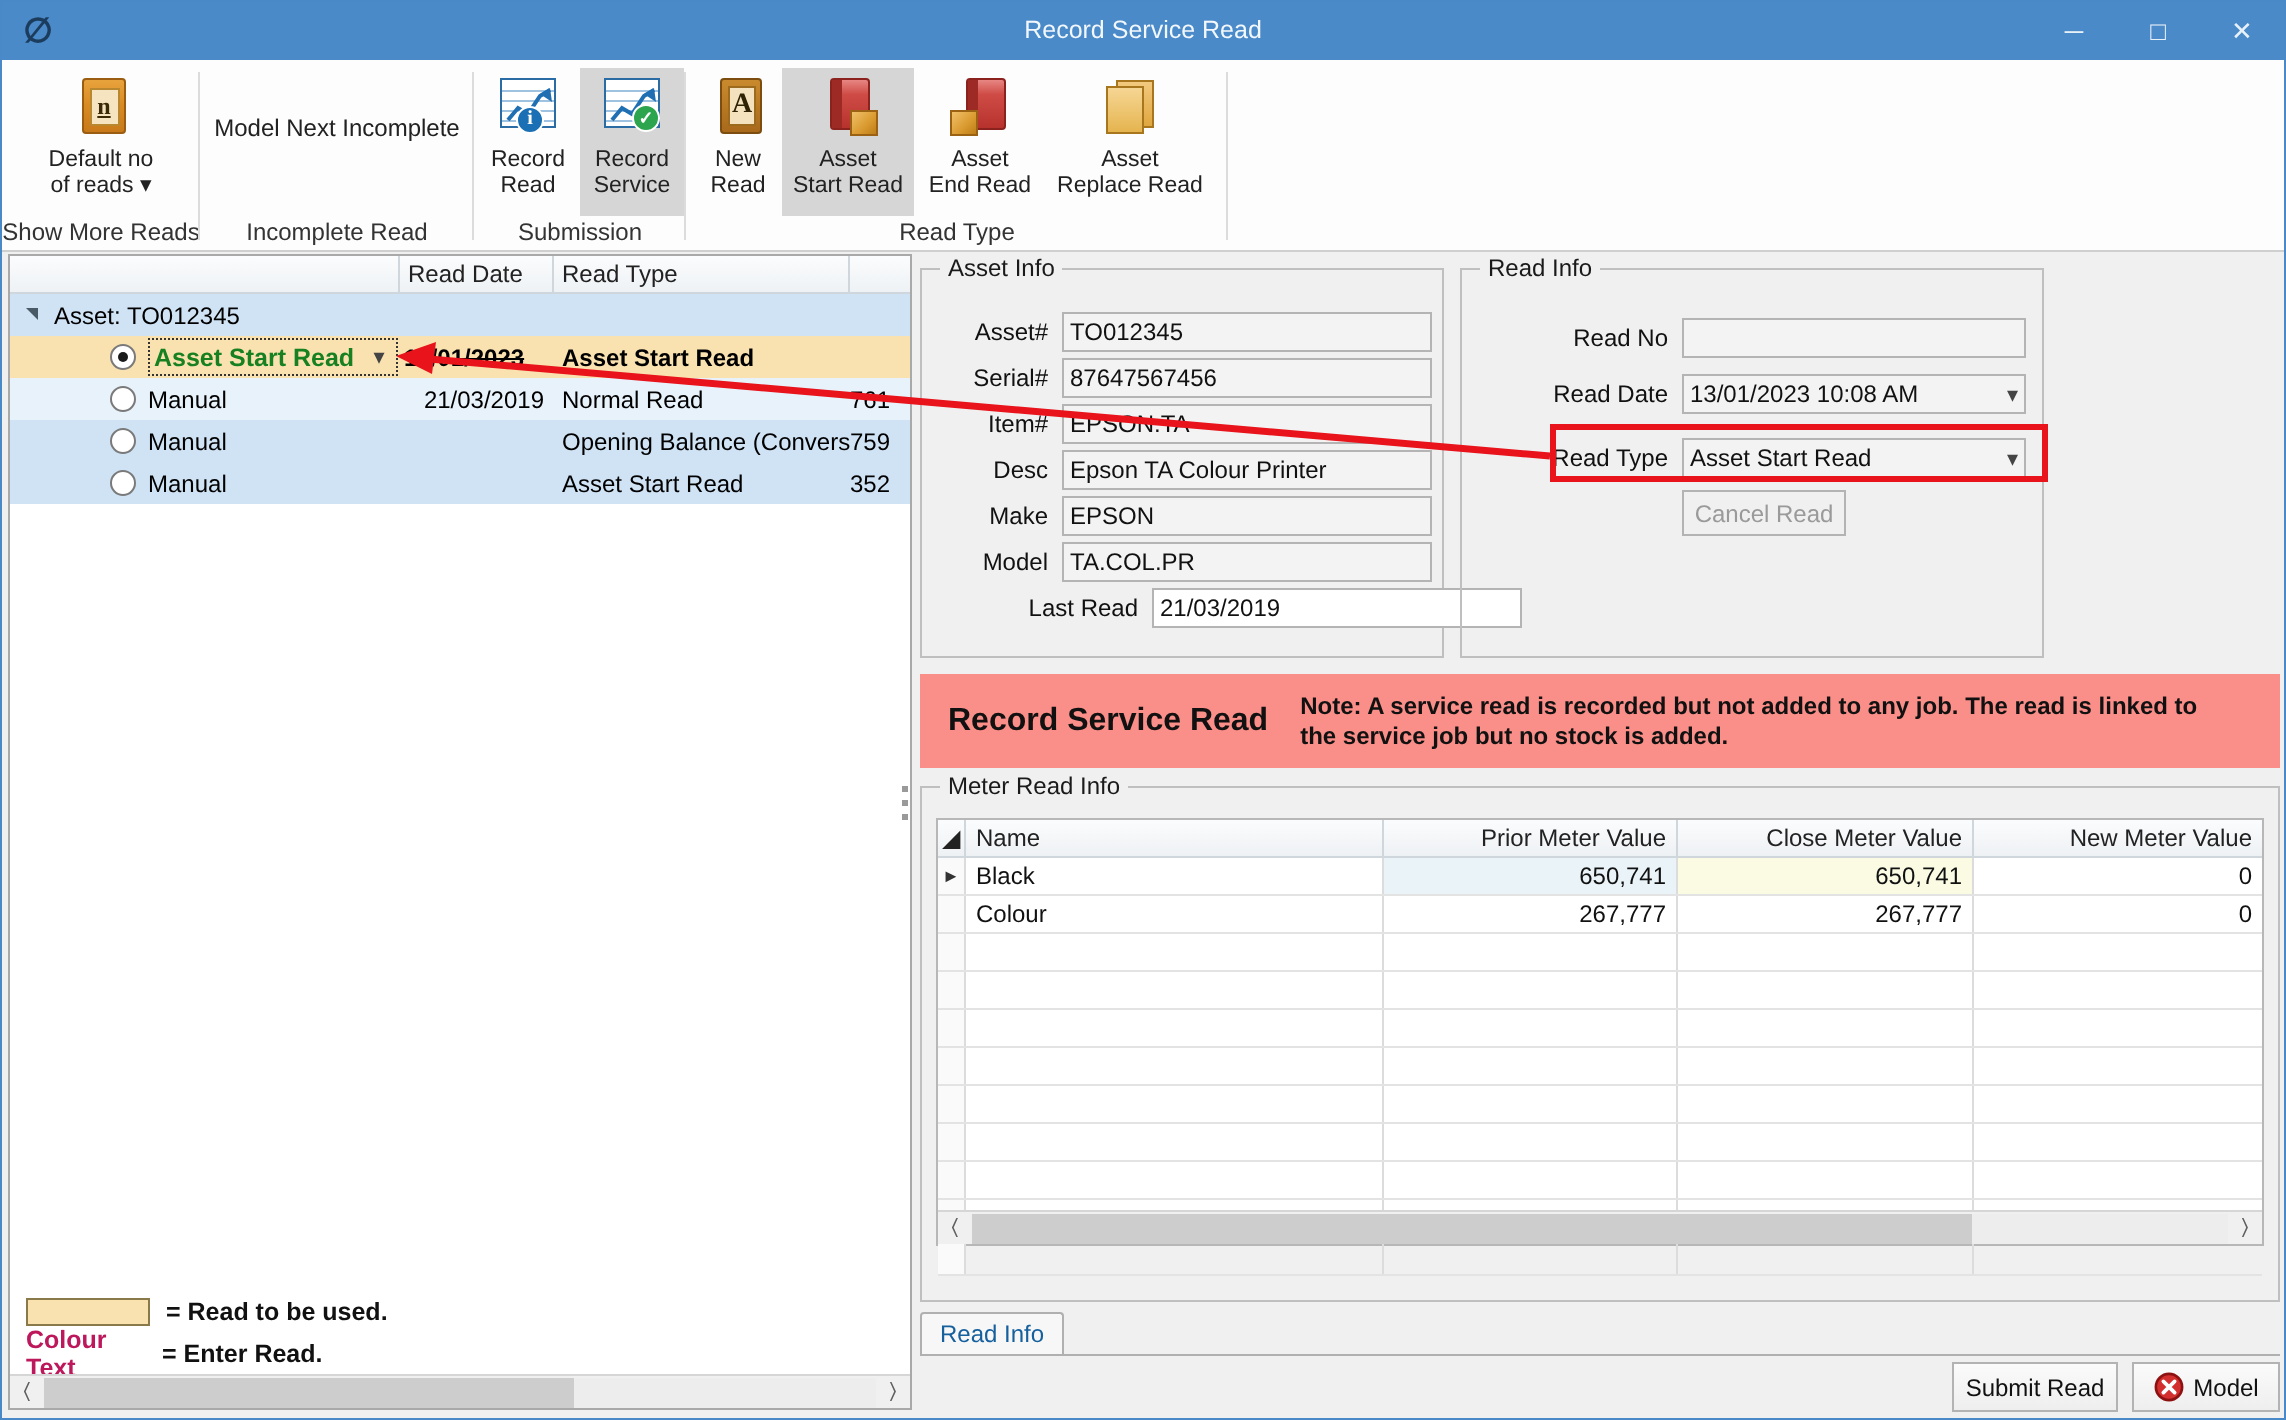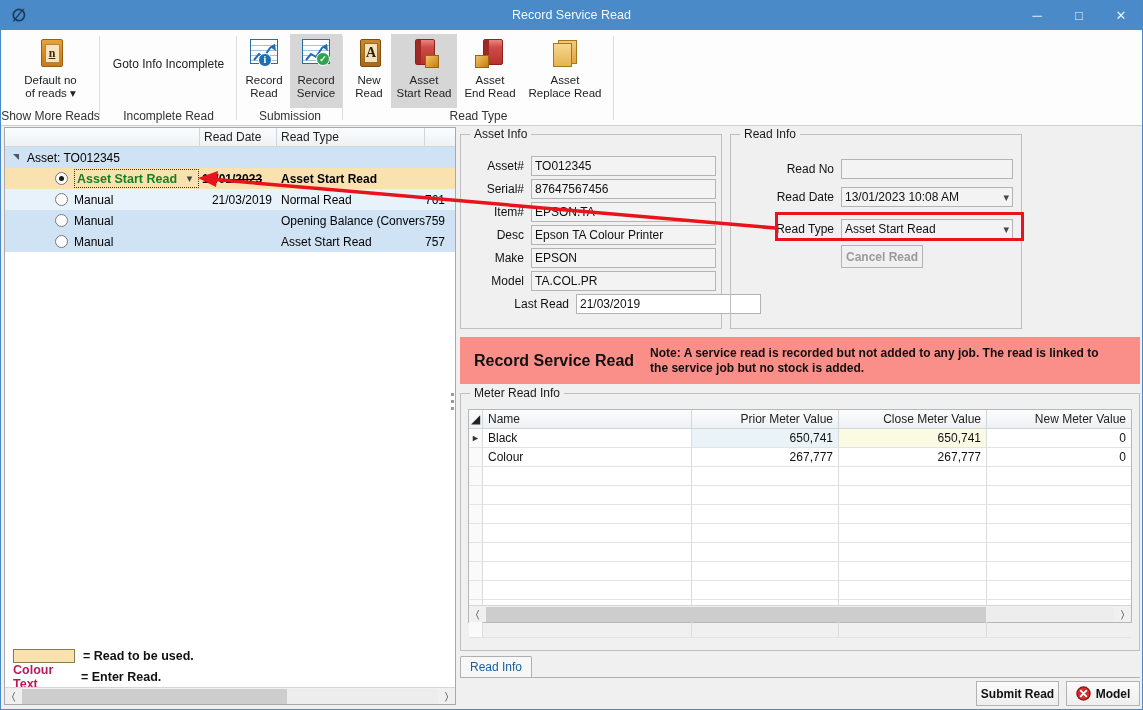--- a/index.html
+++ b/index.html
@@ -207,21 +207,20 @@
   .finput.white { background:#fff; }
   .fcombo {
     height:20px; border:1px solid #b4b4b4; background:#f3f3f3;
     display:flex; align-items:center; font-size:12px; padding:0 3px; color:#111;
   }
   .fcombo .cv { margin-left:auto; color:#444; font-size:11px; padding-left:4px; }
   .btn {
     border:1px solid #b3b3b3; background:linear-gradient(180deg,#fbfbfb,#eeeeee);
     font-size:12px; color:#111; display:flex; align-items:center; justify-content:center;
     font-family:"Liberation Sans", sans-serif;
-    font-weight:bold;
   }
   .btn.disabled { color:#9a9a9a; background:#f0f0f0; }
   .redbox { position:absolute; border:3px solid #e8131b; }
 
   .notice {
     position:absolute; background:#fa8e88; display:flex; align-items:center;
   }
   .notice .h {
     font-size:16px; font-weight:bold; color:#111; padding-left:14px; white-space:nowrap;
     font-family:"Liberation Sans", sans-serif;
@@ -290,21 +289,21 @@
             </div>
           </div>
         </div>
         <div class="rib-caption">Show More Reads</div>
       </div>
 
       <div class="rib-group" style="width:137px">
         <div class="sep"></div>
         <div class="rib-items" style="justify-content:center">
           <div class="rib-btn textonly" style="width:134px">
-            <div class="lbl" style="margin-top:-14px">Goto Info Incomplete</div>
+            <div class="lbl" style="margin-top:-14px">Model Next Incomplete</div>
           </div>
         </div>
         <div class="rib-caption">Incomplete Read</div>
       </div>
 
       <div class="rib-group" style="width:106px">
         <div class="sep"></div>
         <div class="rib-items" style="justify-content:center">
           <div class="rib-btn" style="width:52px">
             <div class="rib-ico">
@@ -452,21 +451,21 @@
         <div class="c4">759</div>
       </div>
 
       <div class="trow alt1">
         <div class="c1">
           <div class="radio"></div>
           <span>Manual</span>
         </div>
         <div class="c2"></div>
         <div class="c3">Asset Start Read</div>
-        <div class="c4">757</div>
+        <div class="c4">352</div>
       </div>
 
     </div>
 
     <div class="legend">
       <div class="lg-row">
         <div class="lg-swatch"></div>
         <div class="lg-txt">= Read to be used.</div>
       </div>
       <div class="lg-row">

